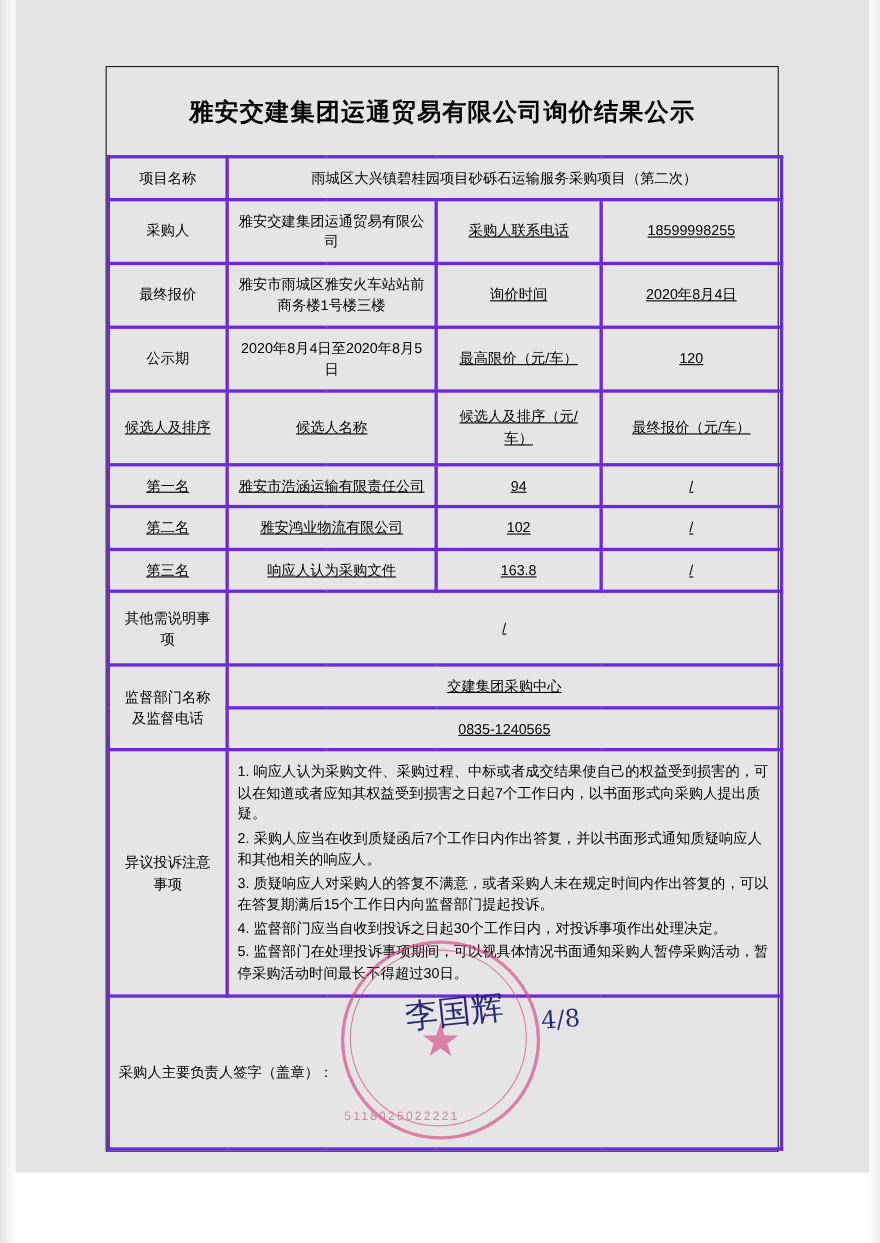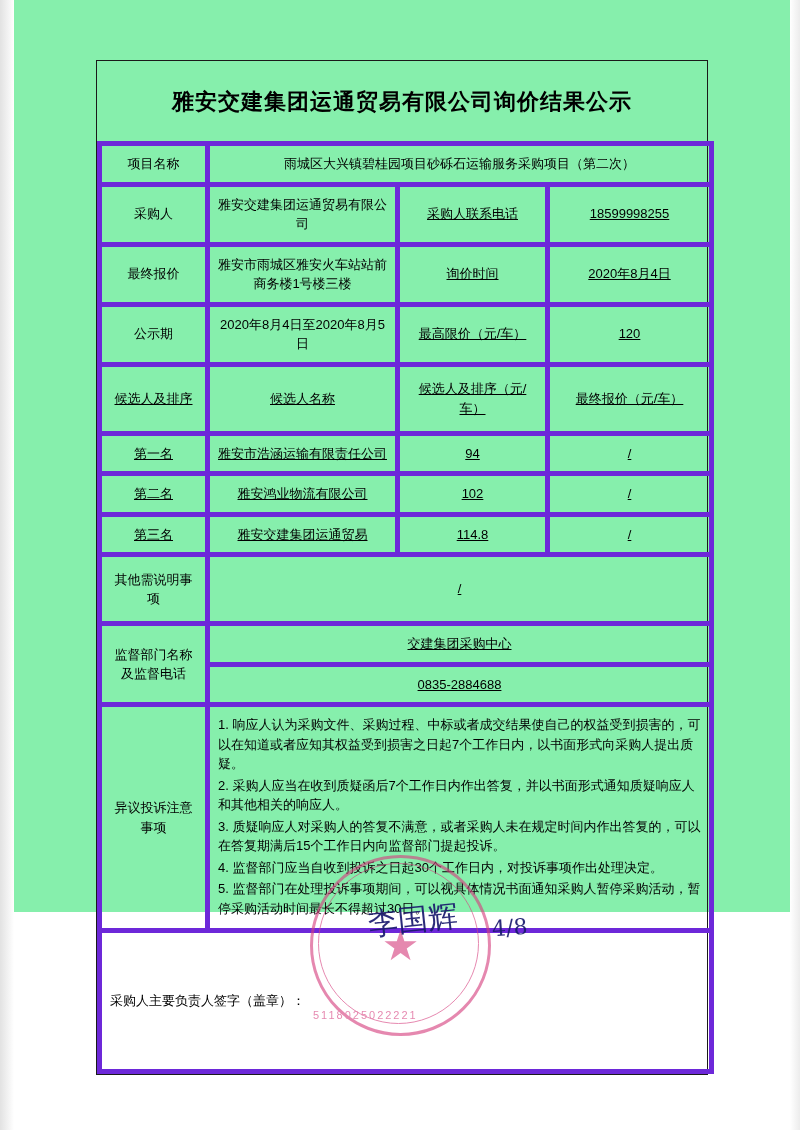--- a/index.html
+++ b/index.html
@@ -12,22 +12,22 @@
     background: #ffffff;
     font-family: "Liberation Sans", "DejaVu Sans", sans-serif;
     color: #000;
     position: relative;
     overflow: hidden;
   }
   .page {
     position: absolute;
     left: 0; top: 0;
     width: 800px;
-    height: 912px;
-    background: #86efac;
+    height: 1066px;
+    background: #e5e5e5;
   }
   .sheet {
     position: absolute;
     left: 96px;
     top: 60px;
     width: 612px;
     border: 1.6px solid #1a1a1a;
     box-sizing: border-box;
     background: transparent;
   }
@@ -38,21 +38,21 @@
     letter-spacing: 1px;
     padding: 26px 10px 24px 10px;
     font-family: "DejaVu Sans", "Liberation Sans", sans-serif;
   }
   table.main {
     border-collapse: collapse;
     width: 100%;
     table-layout: fixed;
   }
   table.main td {
-    border: 5px solid #6d28d9;
+    border: 3px solid #6d28d9;
     font-size: 13px;
     padding: 8px 8px;
     vertical-align: middle;
     line-height: 1.5;
     word-break: break-all;
   }
   .c-center { text-align: center; text-decoration: underline; }
   .c-left { text-align: center; }
   .label { text-align: center; }
   .tall { height: 48px; }
@@ -212,36 +212,36 @@
           <td class="c-center">/</td>
         </tr>
         <tr>
           <td class="c-center">第二名</td>
           <td class="c-center" colspan="2">雅安鸿业物流有限公司</td>
           <td class="c-center">102</td>
           <td class="c-center">/</td>
         </tr>
         <tr>
           <td class="c-center">第三名</td>
-          <td class="c-center" colspan="2">雅安交建集团运通贸易</td>
-          <td class="c-center">114.8</td>
+          <td class="c-center" colspan="2">响应人认为采购文件</td>
+          <td class="c-center">163.8</td>
           <td class="c-center">/</td>
         </tr>
 
         <tr>
           <td class="label tall">其他需说明事项</td>
           <td class="c-center" colspan="4">/</td>
         </tr>
 
         <tr>
           <td class="label" rowspan="2">监督部门名称及监督电话</td>
           <td class="c-center" colspan="4">交建集团采购中心</td>
         </tr>
         <tr>
-          <td class="c-center" colspan="4">0835-2884688</td>
+          <td class="c-center" colspan="4">0835-1240565</td>
         </tr>
 
         <tr>
           <td class="label">异议投诉注意事项</td>
           <td class="notice-cell" colspan="4">
             <p>1. 响应人认为采购文件、采购过程、中标或者成交结果使自己的权益受到损害的，可以在知道或者应知其权益受到损害之日起7个工作日内，以书面形式向采购人提出质疑。</p>
             <p>2. 采购人应当在收到质疑函后7个工作日内作出答复，并以书面形式通知质疑响应人和其他相关的响应人。</p>
             <p>3. 质疑响应人对采购人的答复不满意，或者采购人未在规定时间内作出答复的，可以在答复期满后15个工作日内向监督部门提起投诉。</p>
             <p>4. 监督部门应当自收到投诉之日起30个工作日内，对投诉事项作出处理决定。</p>
             <p>5. 监督部门在处理投诉事项期间，可以视具体情况书面通知采购人暂停采购活动，暂停采购活动时间最长不得超过30日。</p>

